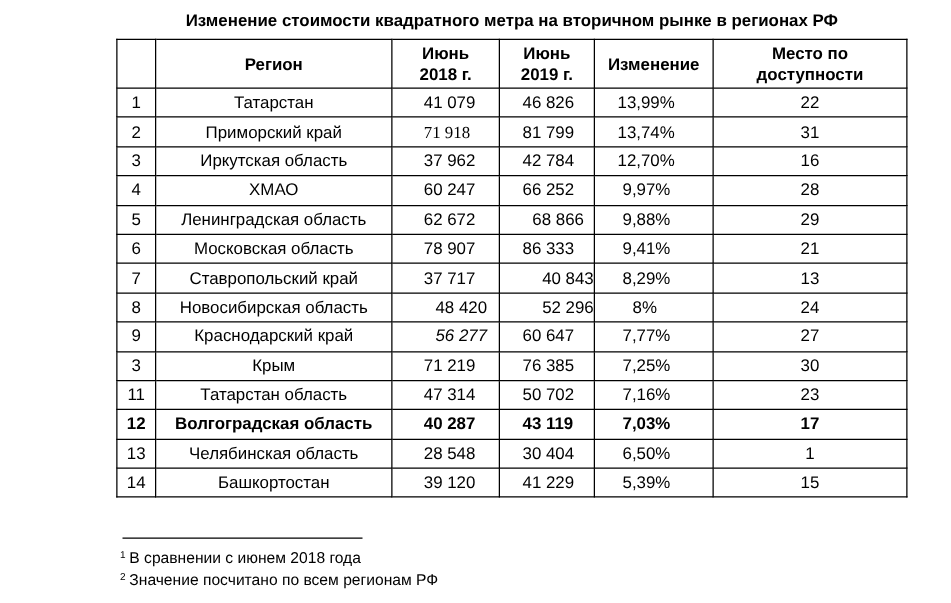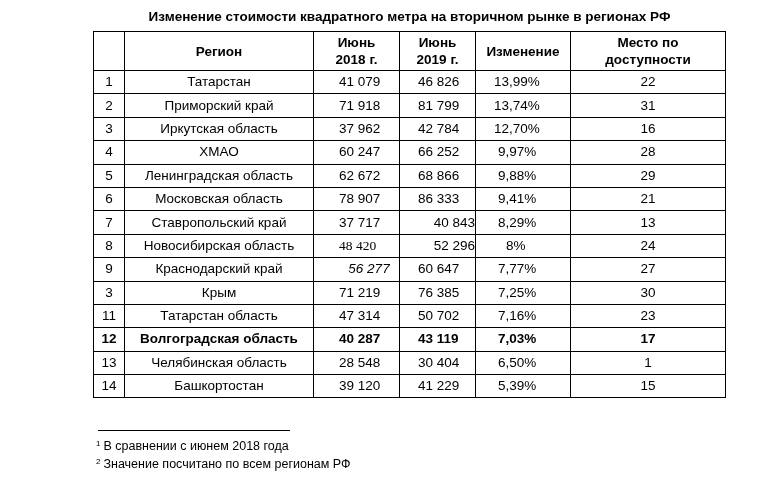--- a/index.html
+++ b/index.html
@@ -66,21 +66,21 @@
         <td>1</td>
         <td>Татарстан</td>
         <td style="padding-left: 25px; text-align: left;">41 079</td>
         <td style="padding-left: 18px; text-align: left;">46 826</td>
         <td style="text-align: left; padding-left: 18px;">13,99%</td>
         <td>22</td>
       </tr>
       <tr>
         <td>2</td>
         <td>Приморский край</td>
-        <td style="padding-left: 25px; text-align: left;">71 918</td>
+        <td style="padding-left: 25px; text-align: left; font-family: Liberation Serif, serif;">71 918</td>
         <td style="padding-left: 18px; text-align: left;">81 799</td>
         <td style="text-align: left; padding-left: 18px; margin-top: 29px;">13,74%</td>
         <td>31</td>
       </tr>
       <tr>
         <td>3</td>
         <td>Иркутская область</td>
         <td style="padding-left: 25px; text-align: left;">37 962</td>
         <td style="padding-left: 18px; text-align: left;">42 784</td>
         <td style="text-align: left; padding-left: 18px;">12,70%</td>
@@ -91,21 +91,21 @@
         <td>ХМАО</td>
         <td style="padding-left: 25px; text-align: left;">60 247</td>
         <td style="padding-left: 18px; text-align: left;">66 252</td>
         <td style="text-align: left; padding-left: 22px;">9,97%</td>
         <td>28</td>
       </tr>
       <tr>
         <td>5</td>
         <td>Ленинградская область</td>
         <td style="padding-left: 25px; text-align: left;">62 672</td>
-        <td style="padding-left: 18px; text-align: left;">68 866</td>
+        <td style="padding-left: 18px; text-align: center;">68 866</td>
         <td style="text-align: left; padding-left: 22px;">9,88%</td>
         <td>29</td>
       </tr>
       <tr>
         <td>6</td>
         <td>Московская область</td>
         <td style="padding-left: 25px; text-align: left;">78 907</td>
         <td style="padding-left: 18px; text-align: left;">86 333</td>
         <td style="text-align: left; padding-left: 22px;">9,41%</td>
         <td>21</td>
@@ -114,21 +114,21 @@
         <td>7</td>
         <td>Ставропольский край</td>
         <td style="padding-left: 25px; text-align: left;">37 717</td>
         <td style="padding-left: 18px; text-align: right;">40 843</td>
         <td style="text-align: left; padding-left: 22px;">8,29%</td>
         <td>13</td>
       </tr>
       <tr>
         <td>8</td>
         <td>Новосибирская область</td>
-        <td style="padding-left: 25px; text-align: left; font-family: Liberation Serif, serif;">48 420</td>
+        <td style="padding-left: 25px; text-align: center;">48 420</td>
         <td style="padding-left: 18px; text-align: right;">52 296</td>
         <td style="text-align: left; padding-left: 30px;">8%</td>
         <td>24</td>
       </tr>
       <tr>
         <td>9</td>
         <td>Краснодарский край</td>
         <td style="padding-left: 25px; text-align: center; font-style: italic;">56 277</td>
         <td style="padding-left: 18px; text-align: left;">60 647</td>
         <td style="text-align: left; padding-left: 22px;">7,77%</td>

